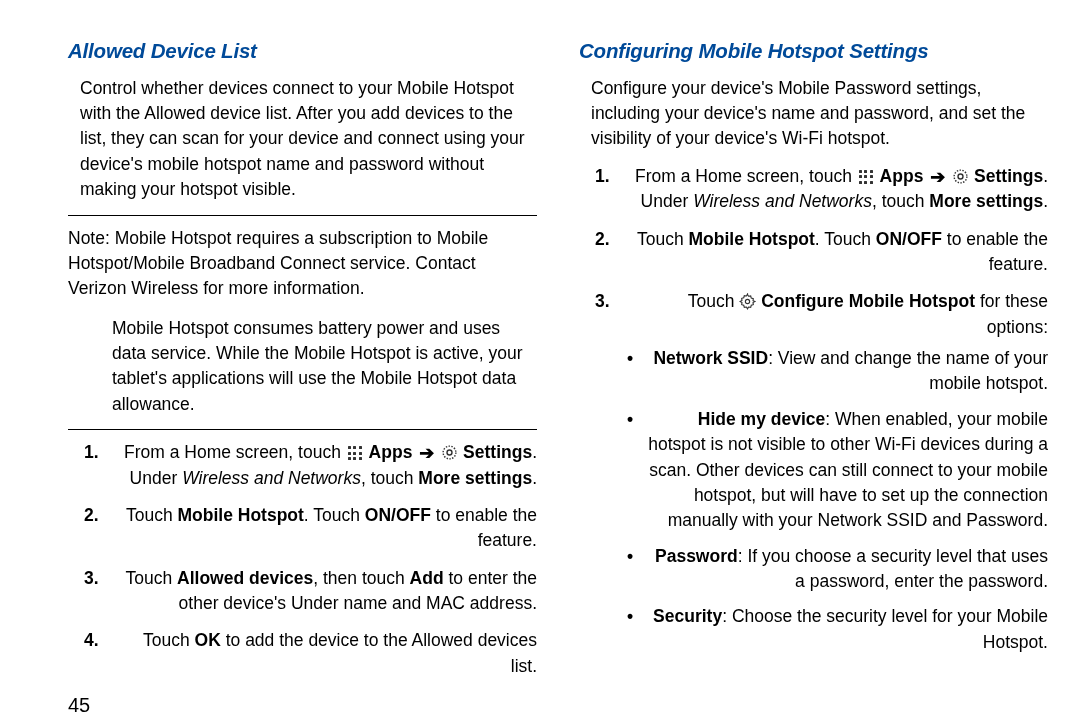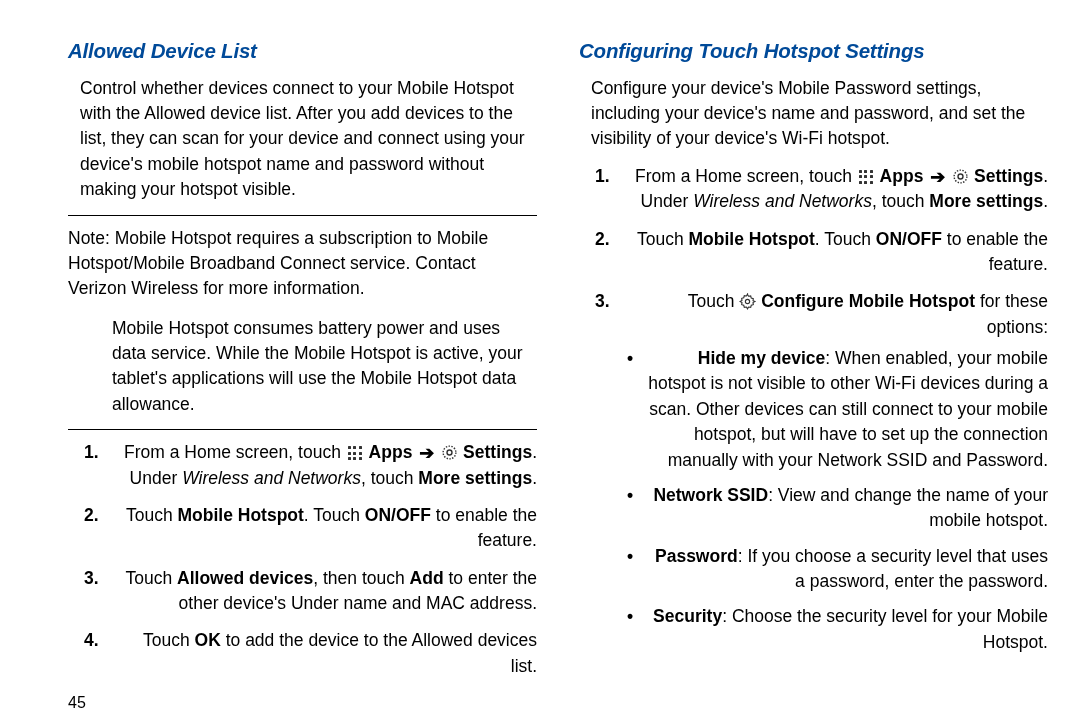--- a/index.html
+++ b/index.html
@@ -104,21 +104,21 @@
     vertical-align: -1px;
     margin: 0 2px;
     font-weight: 700;
   }
   .gear-icon, .gear-outline {
     width: 17px; height: 17px;
     display: inline-block;
     vertical-align: -3px;
   }
   .page-num {
-    font-size: 16px;
+    font-size: 20px;
     margin-top: 2px;
     margin-left: 0;
   }
 </style>
 </head>
 <body>
 
 <div class="page">
 
   <div class="col">
@@ -150,21 +150,21 @@
         <span>Touch </span><span class="b">Allowed devices</span><span>, then touch </span><span class="b">Add</span><span> to enter the other device's Under name and MAC address.</span>
       </li>
       <li>
         <span>Touch </span><span class="b">OK</span><span> to add the device to the Allowed devices list.</span>
       </li>
     </ol>
     <div class="page-num">45</div>
   </div>
 
   <div class="col">
-    <h2 class="blue">Configuring Touch Hotspot Settings</h2>
+    <h2 class="blue">Configuring Mobile Hotspot Settings</h2>
     <p class="para">Configure your device's Mobile Password settings, including your device's name and password, and set the visibility of your device's Wi-Fi hotspot.</p>
 
     <ol class="steps">
       <li>
         <span>From a Home screen, touch </span><span class="icon apps-icon"><span style="left:1px;top:1px"></span><span style="left:6.5px;top:1px"></span><span style="left:12px;top:1px"></span><span style="left:1px;top:6.5px"></span><span style="left:6.5px;top:6.5px"></span><span style="left:12px;top:6.5px"></span><span style="left:1px;top:12px"></span><span style="left:6.5px;top:12px"></span><span style="left:12px;top:12px"></span></span>
         <span class="b">Apps</span>
         <span class="arrow">➔</span>
         <svg class="gear-icon" viewBox="0 0 24 24">
             <circle cx="12" cy="12" r="9" fill="none" stroke="#333" stroke-width="2" stroke-dasharray="2 2"></circle>
             <circle cx="12" cy="12" r="3.5" fill="none" stroke="#333" stroke-width="2"></circle>
@@ -174,22 +174,22 @@
       <li>
         <span>Touch </span><span class="b">Mobile Hotspot</span><span>. Touch </span><span class="b">ON/OFF</span><span> to enable the feature.</span>
       </li>
       <li>
         <span>Touch </span><svg class="gear-outline" viewBox="0 0 24 24">
             <path d="M12 2l1.5 2.6 3-0.4 0.8 2.9 2.9 0.8-0.4 3L22.4 12l-2.6 1.5 0.4 3-2.9 0.8-0.8 2.9-3-0.4L12 22.4l-1.5-2.6-3 0.4-0.8-2.9-2.9-0.8 0.4-3L1.6 12l2.6-1.5-0.4-3 2.9-0.8 0.8-2.9 3 0.4L12 1.6z" fill="none" stroke="#333" stroke-width="1.6"></path>
             <circle cx="12" cy="12" r="3" fill="none" stroke="#333" stroke-width="1.6"></circle>
           </svg>
         <span class="b">Configure Mobile Hotspot</span><span> for these options:</span>
         <ul class="opts">
+          <li><span class="b">Network SSID</span><span>: View and change the name of your mobile hotspot.</span></li>
           <li><span class="b">Hide my device</span><span>: When enabled, your mobile hotspot is not visible to other Wi-Fi devices during a scan. Other devices can still connect to your mobile hotspot, but will have to set up the connection manually with your Network SSID and Password.</span></li>
-          <li><span class="b">Network SSID</span><span>: View and change the name of your mobile hotspot.</span></li>
           <li><span class="b">Password</span><span>: If you choose a security level that uses a password, enter the password.</span></li>
           <li><span class="b">Security</span><span>: Choose the security level for your Mobile Hotspot.</span></li>
         </ul>
       </li>
     </ol>
   </div>
 
 </div>
 
 </body></html>

